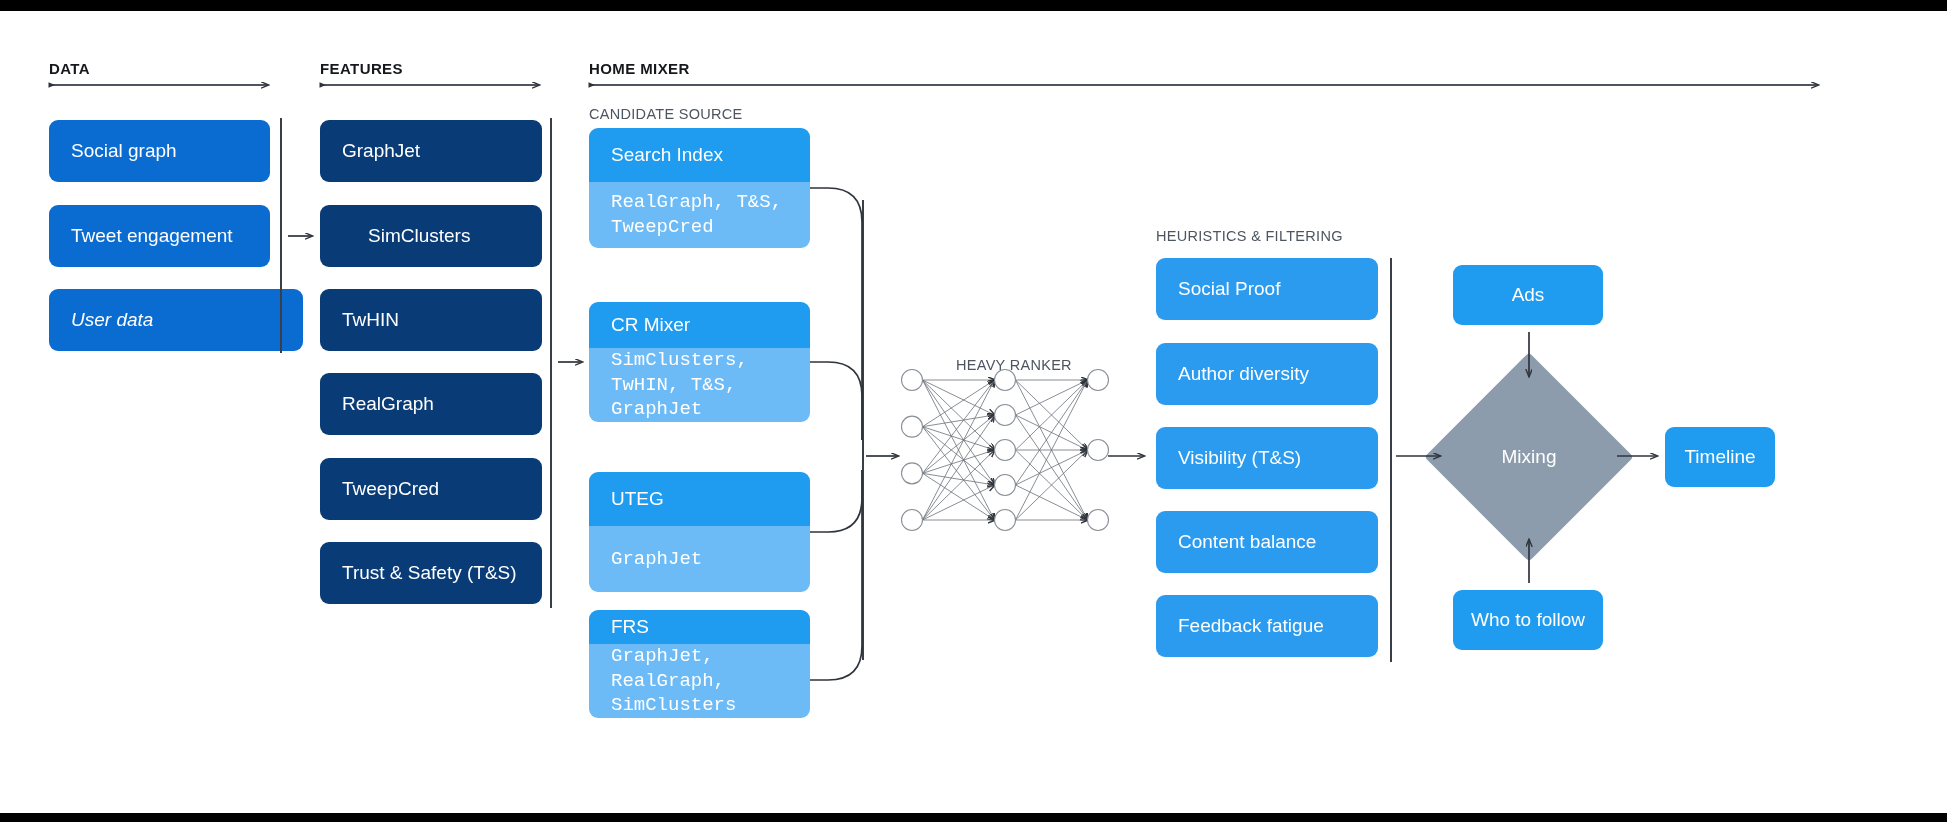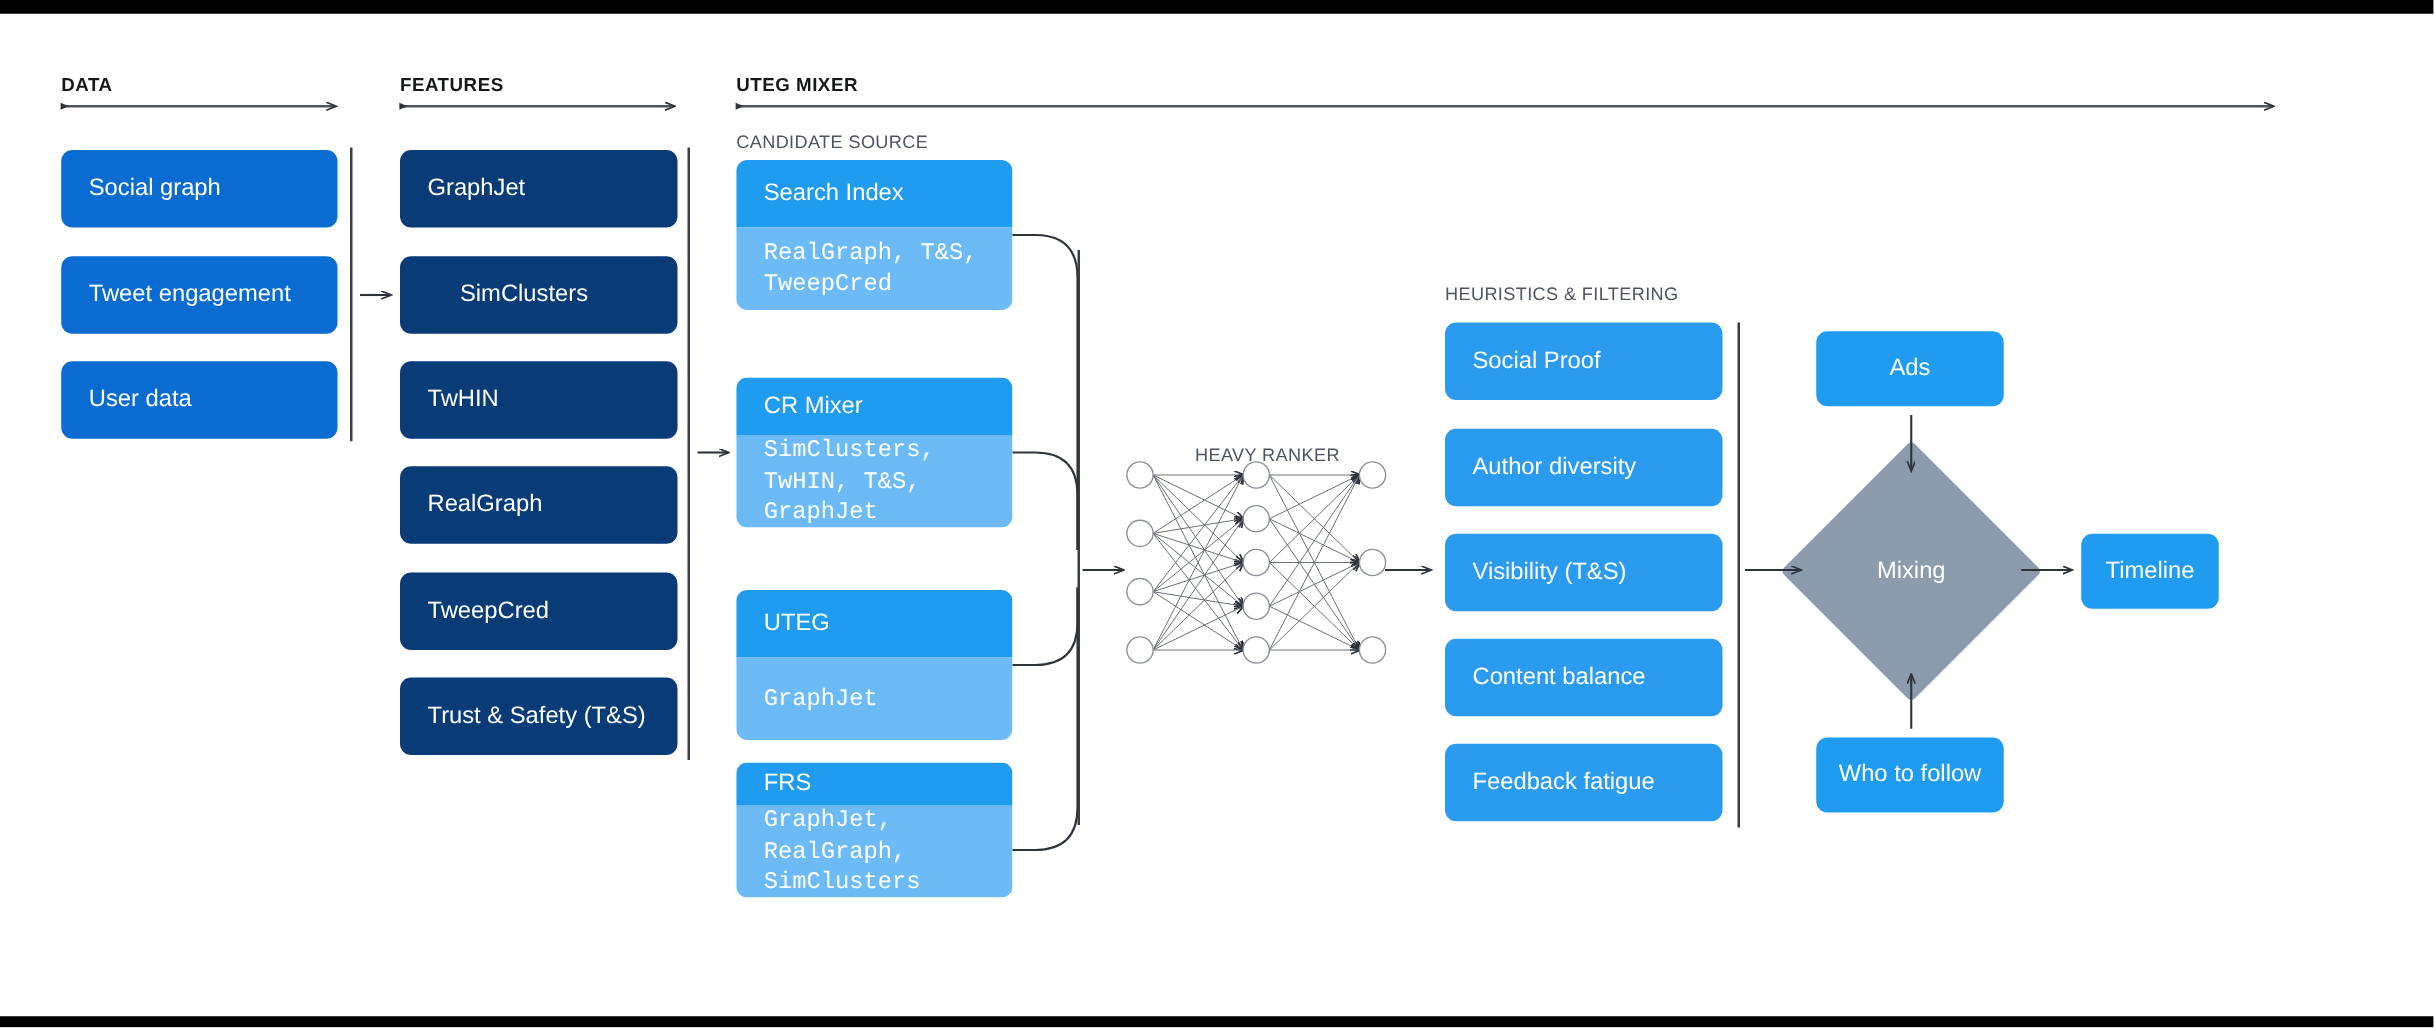--- a/index.html
+++ b/index.html
@@ -117,29 +117,29 @@
 </head>
 <body>
 
 <div id="canvas">
 
   <div class="bar" id="bar-top"></div>
   <div class="bar" id="bar-bottom"></div>
 
   <div class="stage-label" style="left:49px; top:60px;">DATA</div>
   <div class="stage-label" style="left:320px; top:60px;">FEATURES</div>
-  <div class="stage-label" style="left:589px; top:60px;">UTEG MIXER</div>
+  <div class="stage-label" style="left:589px; top:60px;">HOME MIXER</div>
 
   <div class="section-label" style="left:589px; top:106px;">CANDIDATE SOURCE</div>
   <div class="section-label" style="left:956px; top:357px;">HEAVY RANKER</div>
   <div class="section-label" style="left:1156px; top:228px;">HEURISTICS &amp; FILTERING</div>
 
   <div class="box" style="left:49px; top:120px; width:221px; height:62px; background:#0a6cd0;">Social graph</div>
   <div class="box" style="left:49px; top:205px; width:221px; height:62px; background:#0a6cd0;">Tweet engagement</div>
-  <div class="box" style="left:49px; top:289px; width:221px; height:62px; background:#0a6cd0;">User data</div>
+  <div class="box" style="left:49px; top:289px; width:254px; height:62px; background:#0a6cd0;font-style:italic;">User data</div>
 
   <div class="box" style="left:320px; top:120px; width:222px; height:62px; background:#093b77;">GraphJet</div>
   <div class="box" style="left:320px; top:205px; width:222px; height:62px; background:#093b77;padding-left:48px;">SimClusters</div>
   <div class="box" style="left:320px; top:289px; width:222px; height:62px; background:#093b77;">TwHIN</div>
   <div class="box" style="left:320px; top:373px; width:222px; height:62px; background:#093b77;">RealGraph</div>
   <div class="box" style="left:320px; top:458px; width:222px; height:62px; background:#093b77;">TweepCred</div>
   <div class="box" style="left:320px; top:542px; width:222px; height:62px; background:#093b77;">Trust &amp; Safety (T&amp;S)</div>
 
   <div class="card" style="left:589px; top:128px; width:221px; height:120px;">
     <div class="card-head" style="height:54px;">Search Index</div>

